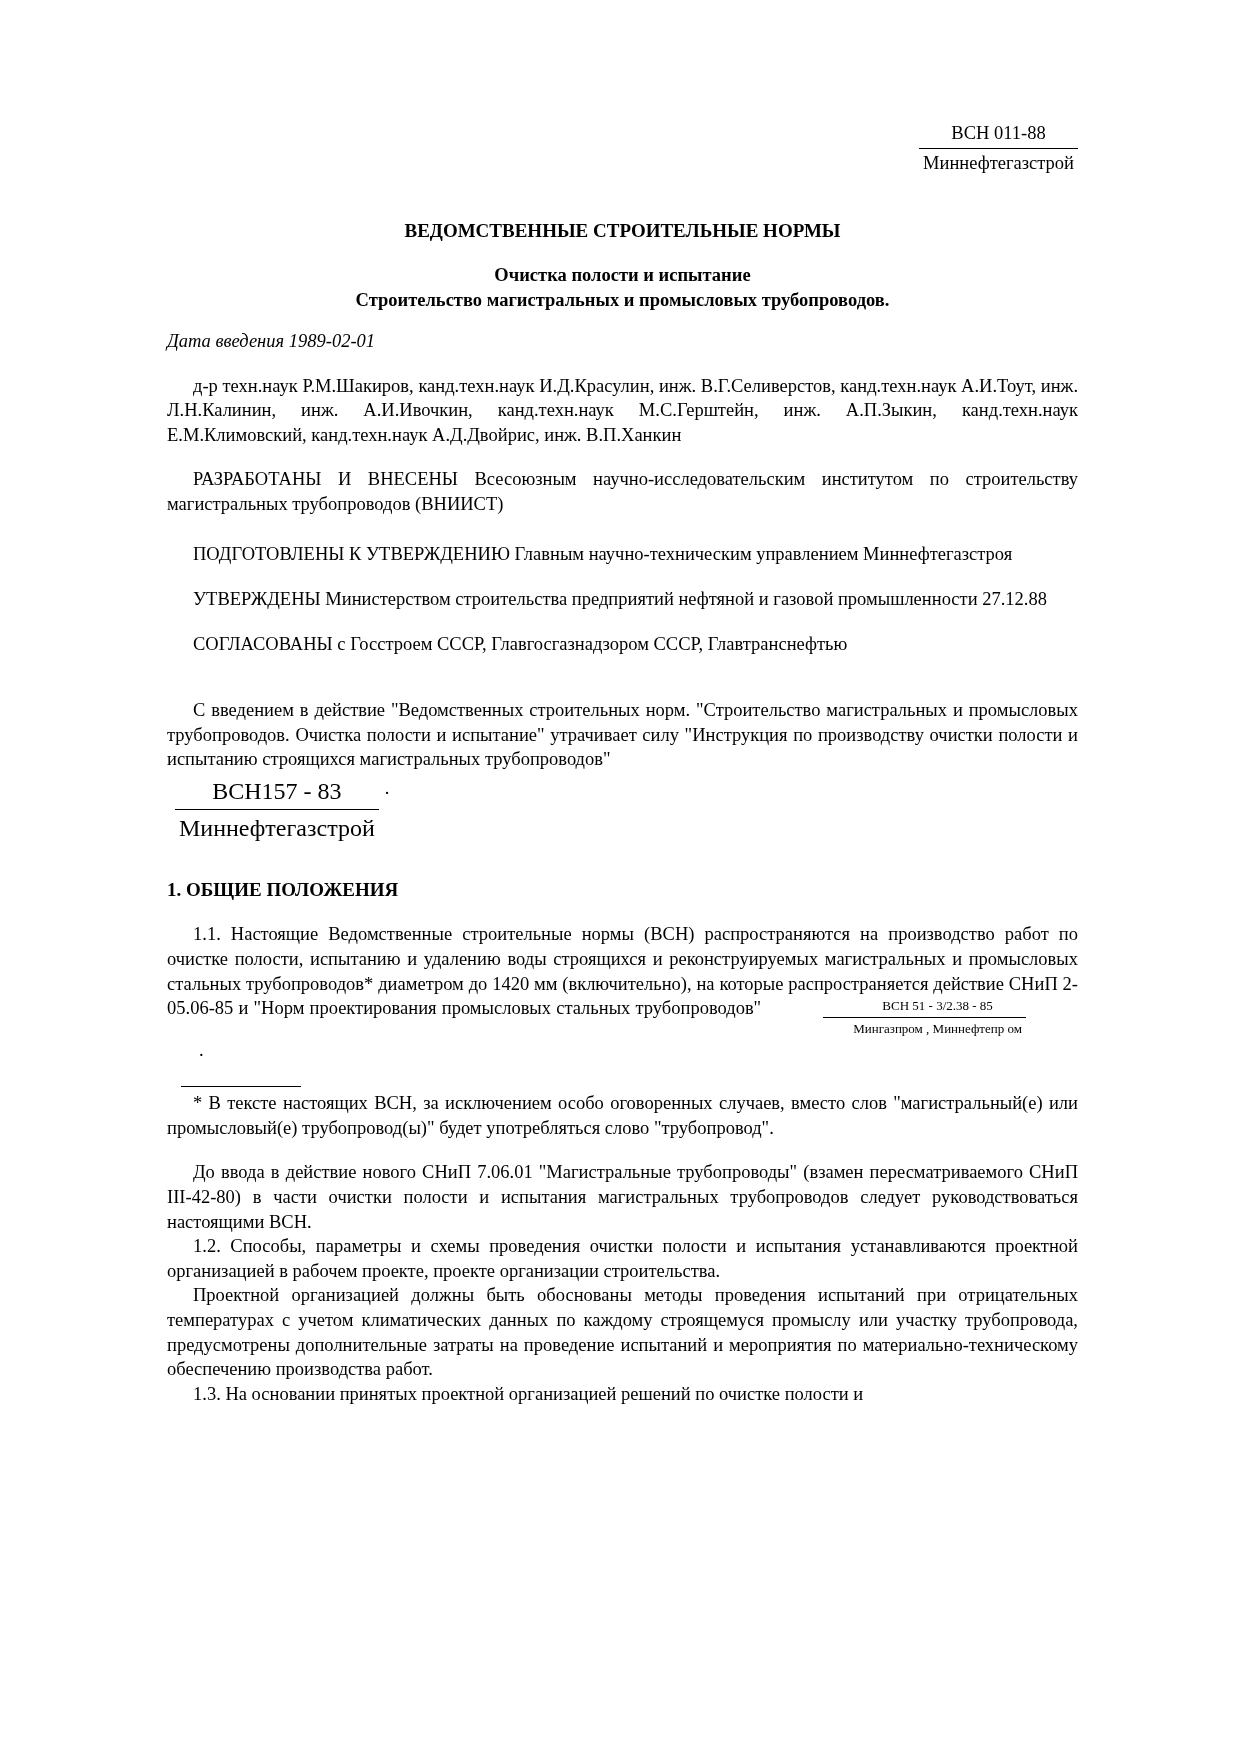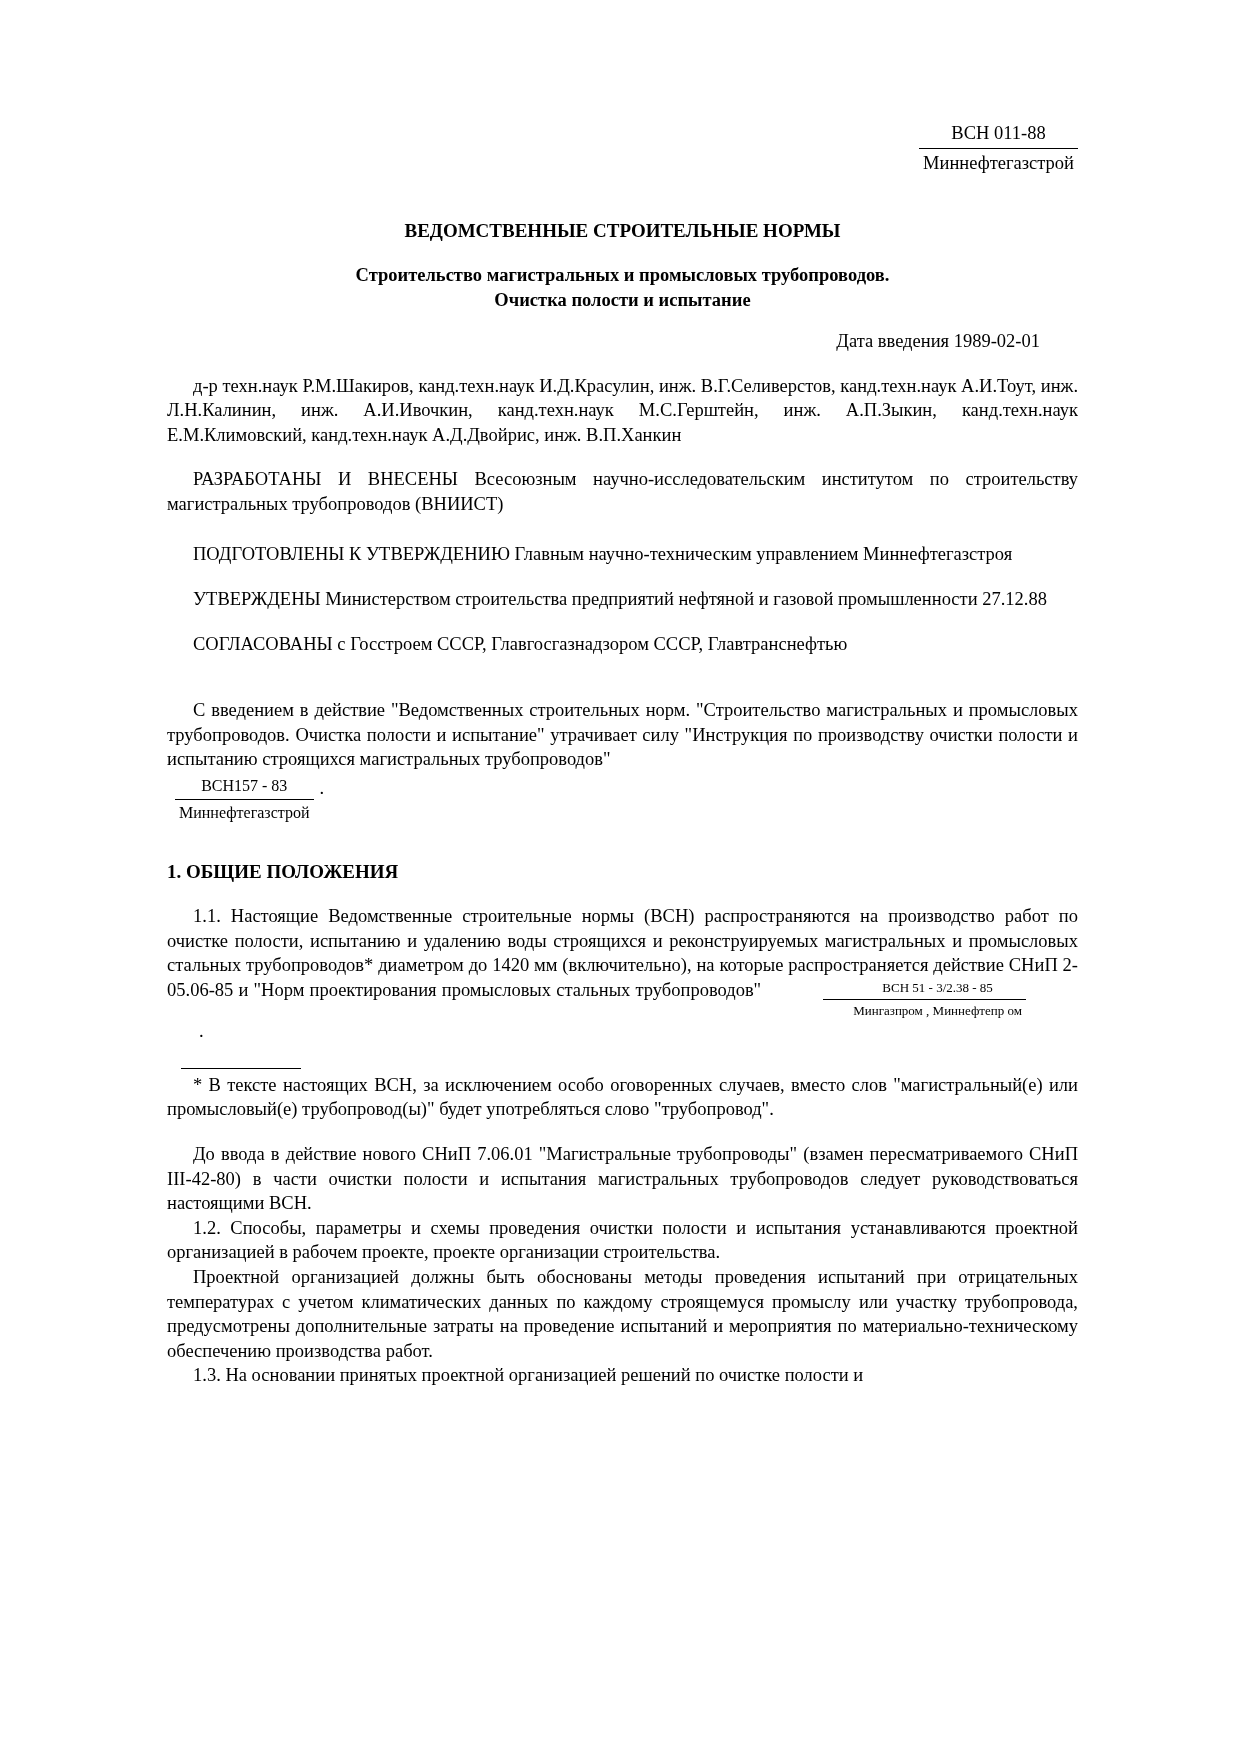--- a/index.html
+++ b/index.html
@@ -27,31 +27,31 @@
     font-size: 19px;
     font-family: Liberation Serif, serif;
   }
   .subtitle {
     margin-top: 20px;
     text-align: center;
     font-weight: bold;
     font-size: 18.5px;
     line-height: 1.35;
   }
-  .date { margin-top: 16px; text-align: right; padding-right: 38px; }
+  .date { margin-top: 16px; text-align: left; padding-right: 38px; font-style: italic; }
   .para {
     margin: 0;
     text-align: justify;
     text-indent: 26px;
   }
   .mt-s  { margin-top: 20px; }
   .mt-m  { margin-top: 26px; }
   .mt-l  { margin-top: 42px; }
   .ref-line { margin-top: 4px; text-indent: 0; }
-  .ref-line .frac { font-size: 16px; margin-left: 8px; }
+  .ref-line .frac { font-size: 24px; margin-left: 8px; }
   .period-top { display: inline-block; vertical-align: top; margin-left: 6px; }
   .section-heading {
     margin-top: 34px;
     font-weight: bold;
     font-size: 19px;
   }
   .frac-inline {
     vertical-align: text-top;
     margin-left: 62px;
     margin-right: 52px;
@@ -74,22 +74,22 @@
   <div class="doc-ref">
     <span class="frac">
       <span class="frac-num">ВСН 011-88</span>
       <span class="frac-den">Миннефтегазстрой</span>
     </span>
   </div>
 
   <div class="title">ВЕДОМСТВЕННЫЕ СТРОИТЕЛЬНЫЕ НОРМЫ</div>
 
   <div class="subtitle">
+    <div>Очистка полости и испытание</div>
     <div>Строительство магистральных и промысловых трубопроводов.</div>
-    <div>Очистка полости и испытание</div>
   </div>
 
   <div class="date">Дата введения 1989-02-01</div>
 
   <p class="para mt-s">д-р техн.наук Р.М.Шакиров, канд.техн.наук И.Д.Красулин, инж. В.Г.Селиверстов, канд.техн.наук А.И.Тоут, инж. Л.Н.Калинин, инж. А.И.Ивочкин, канд.техн.наук М.С.Герштейн, инж. А.П.Зыкин, канд.техн.наук Е.М.Климовский, канд.техн.наук А.Д.Двойрис, инж. В.П.Ханкин</p>
 
   <p class="para mt-s">РАЗРАБОТАНЫ И ВНЕСЕНЫ Всесоюзным научно-исследовательским институтом по строительству магистральных трубопроводов (ВНИИСТ)</p>
 
   <p class="para mt-m">ПОДГОТОВЛЕНЫ К УТВЕРЖДЕНИЮ Главным научно-техническим управлением Миннефтегазстроя</p>
 

